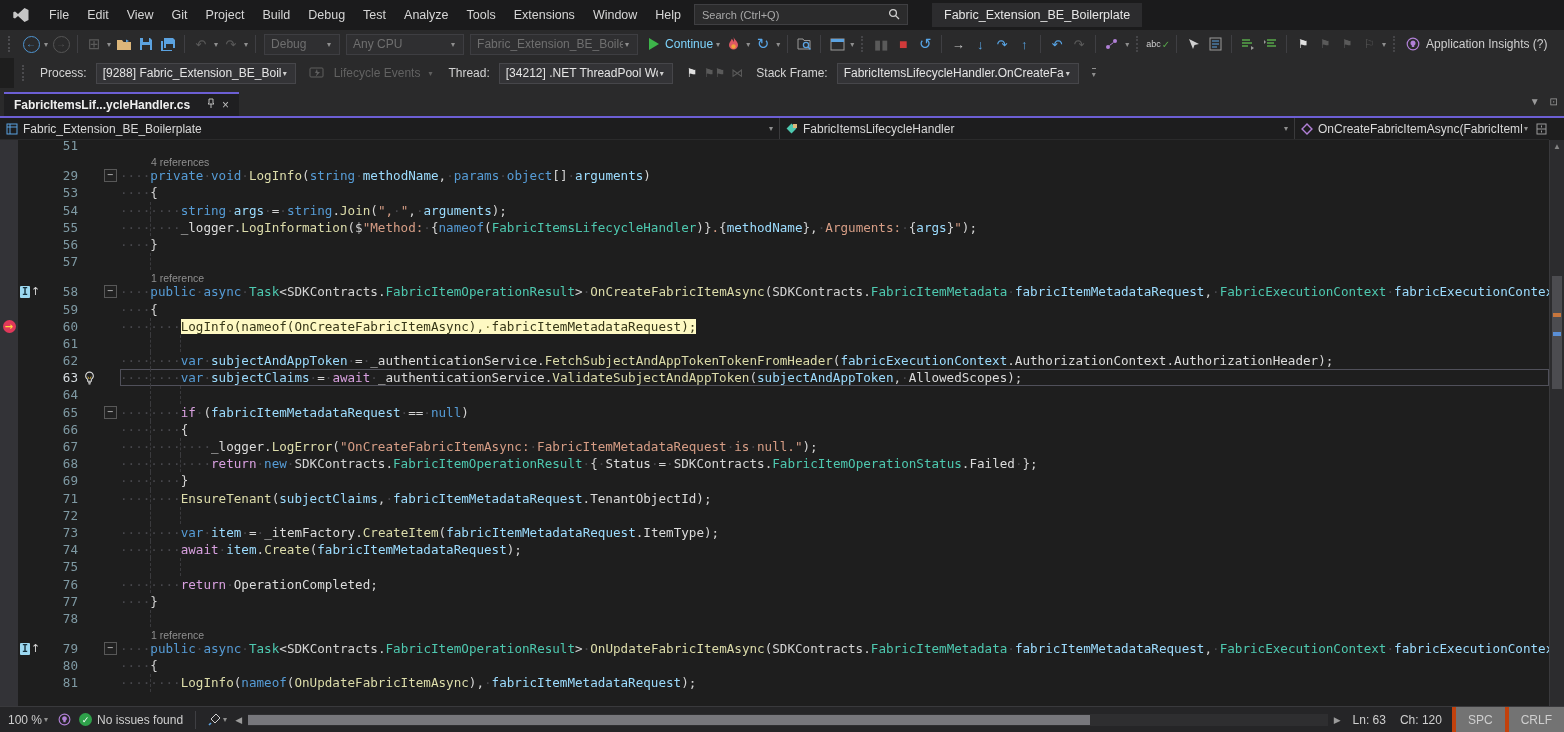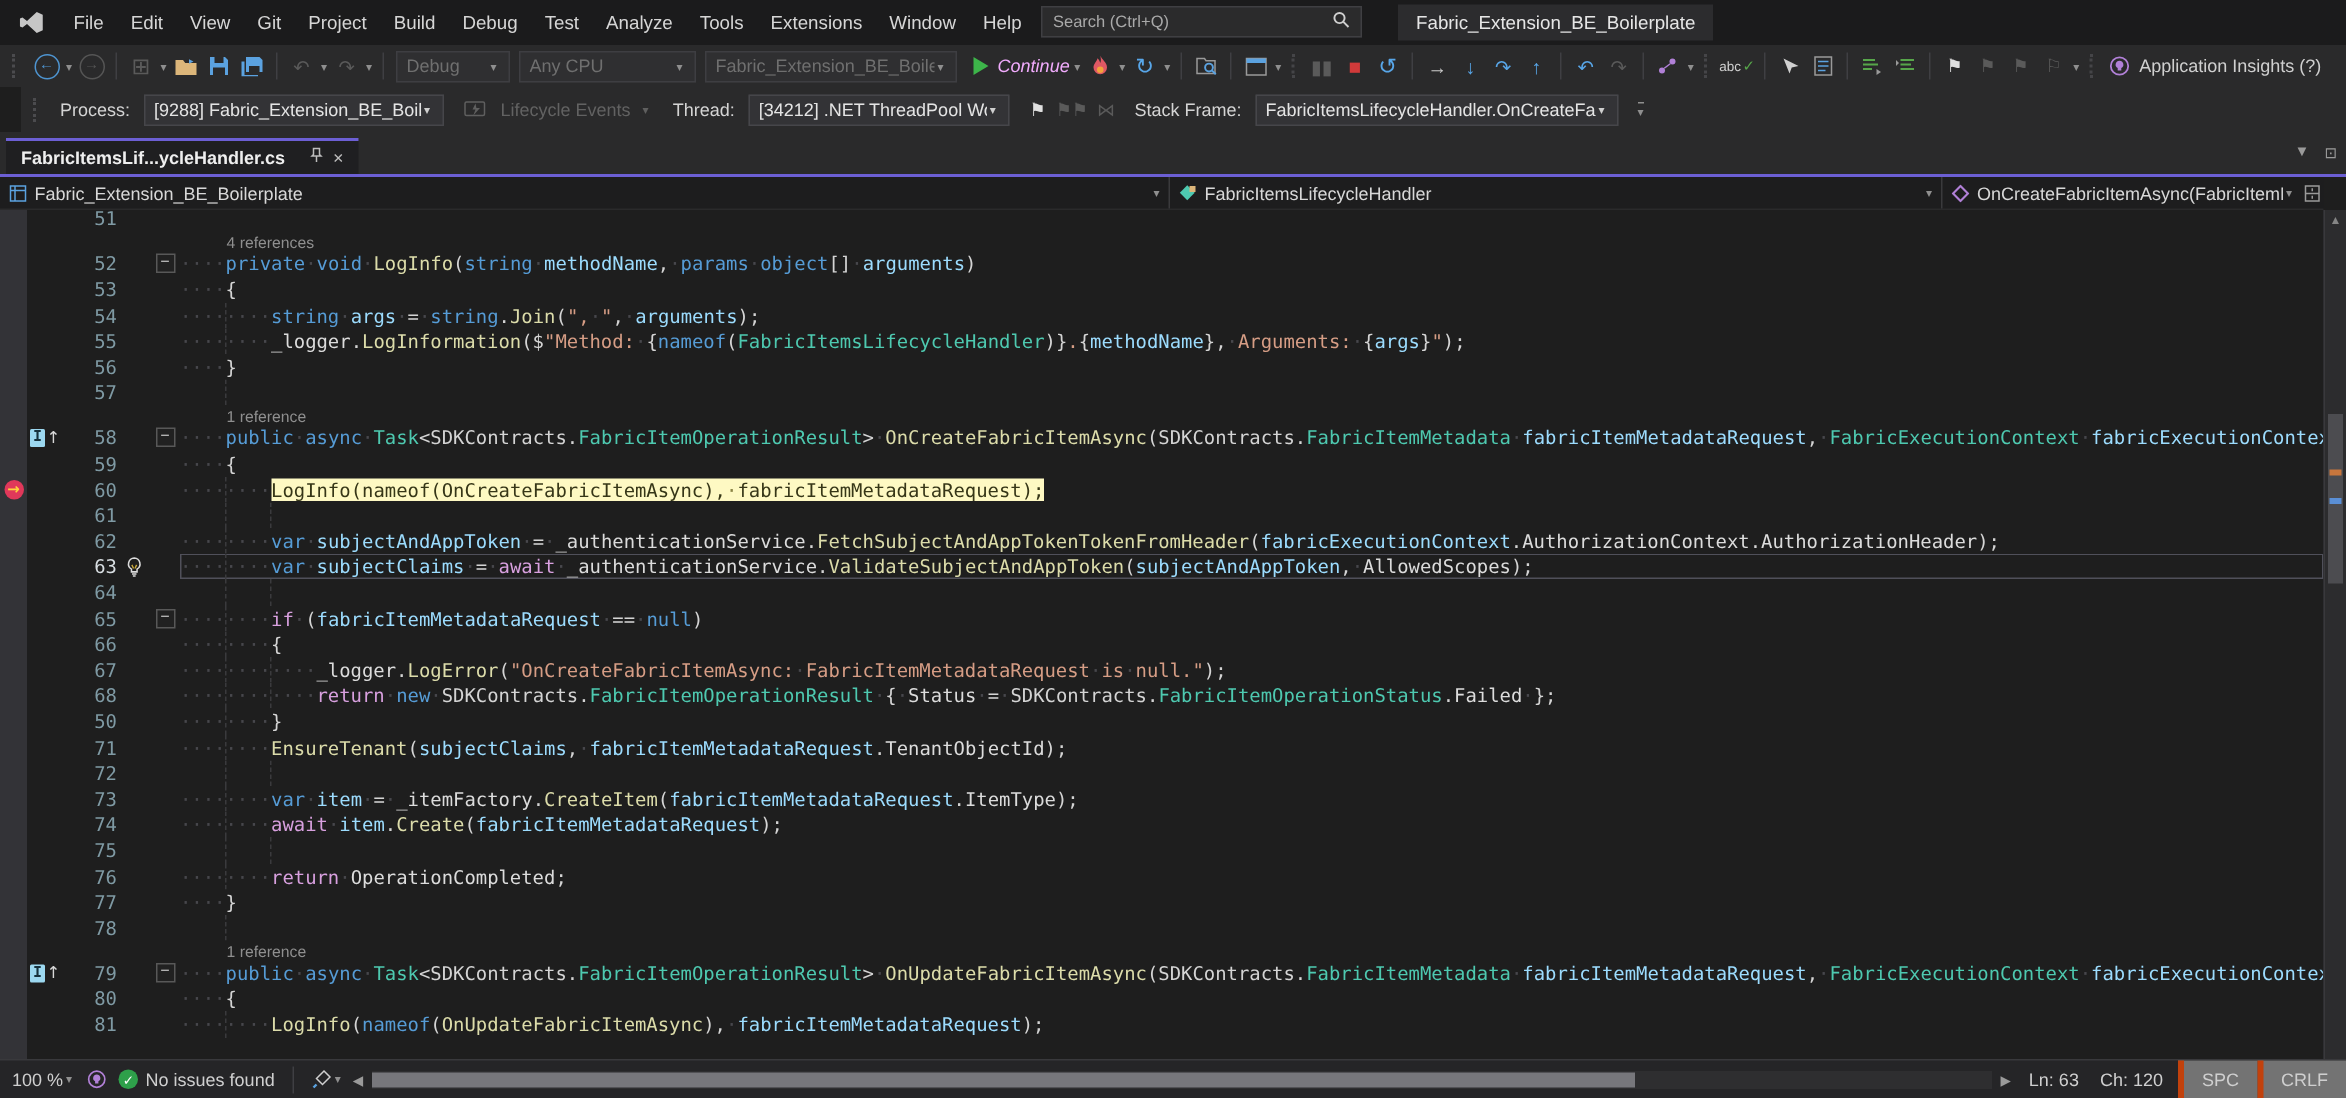--- a/index.html
+++ b/index.html
@@ -197,21 +197,21 @@
     <span class="ddl" style="width:118px;">
       <span class="tx">Any CPU</span>
         <span class="caret">▾</span>
       </span>
     <span class="ddl" style="width:168px;">
       <span class="tx">Fabric_Extension_BE_Boilerplate</span>
         <span class="caret">▾</span>
       </span>
     <span class="tbtn" style="margin-left:8px;">
       <span class="playtri"></span>
-      <span style="color:#f0abfc;font-style:italic;">Continue</span>
+      <span style="color:#7dd3fc;">Continue</span>
     </span>
     <span class="caret">▾</span>
     <span class="tbtn">
       <svg width="13" height="15" viewBox="0 0 13 15">
           <path d="M6.5 0C7.6 3 11 4.4 11 8a4.5 4.5 0 0 1-9 0C2 5.4 4.1 4.3 4.7 1.8 5.8 2.8 6.3 4 6.5 5 7.2 3.6 6.9 1.7 6.5 0z" fill="#df5864"></path>
           <circle cx="6.5" cy="9.5" r="2.2" fill="#f2a23c"></circle>
         </svg>
     </span>
     <span class="caret">▾</span>
     <span class="tbtn">
@@ -435,21 +435,21 @@
           <div class="c-gut"></div>
           <div class="c-marg"></div>
           <div class="c-num"></div>
           <div class="c-bulb"></div>
           <div class="c-fold"></div>
           <div class="c-code"><span class="lens">4 references</span></div>
         </div>
         <div class="crow">
           <div class="c-gut"></div>
           <div class="c-marg"></div>
-          <div class="c-num">52</div>
+          <div class="c-num">29</div>
           <div class="c-bulb"></div>
           <div class="c-fold">
             <span class="fbox">−</span>
           </div>
           <div class="c-code"><span class="ws">····</span><span class="tok kw">private</span><span class="ws">·</span><span class="tok kw">void</span><span class="ws">·</span><span class="tok m">LogInfo</span><span class="tok pn">(</span><span class="tok kw">string</span><span class="ws">·</span><span class="tok v">methodName</span><span class="tok pn">,</span><span class="ws">·</span><span class="tok kw">params</span><span class="ws">·</span><span class="tok kw">object</span><span class="tok pn">[]</span><span class="ws">·</span><span class="tok v">arguments</span><span class="tok pn">)</span></div>
         </div>
         <div class="crow">
           <div class="c-gut"></div>
           <div class="c-marg"></div>
           <div class="c-num">53</div>
@@ -598,21 +598,21 @@
           <div class="c-gut"></div>
           <div class="c-marg"></div>
           <div class="c-num">68</div>
           <div class="c-bulb"></div>
           <div class="c-fold"></div>
           <div class="c-code"><i class="guide" style="left: 30.24px;"></i><i class="guide" style="left: 60.48px;"></i><span class="ws">············</span><span class="tok ct">return</span><span class="ws">·</span><span class="tok kw">new</span><span class="ws">·</span><span class="tok ns">SDKContracts</span><span class="tok pn">.</span><span class="tok ty">FabricItemOperationResult</span><span class="ws">·</span><span class="tok pn">{</span><span class="ws">·</span><span class="tok pr">Status</span><span class="ws">·</span><span class="tok op">=</span><span class="ws">·</span><span class="tok ns">SDKContracts</span><span class="tok pn">.</span><span class="tok ty">FabricItemOperationStatus</span><span class="tok pn">.</span><span class="tok pr">Failed</span><span class="ws">·</span><span class="tok pn">};</span></div>
         </div>
         <div class="crow">
           <div class="c-gut"></div>
           <div class="c-marg"></div>
-          <div class="c-num">50</div>
+          <div class="c-num">69</div>
           <div class="c-bulb"></div>
           <div class="c-fold"></div>
           <div class="c-code"><i class="guide" style="left: 30.24px;"></i><span class="ws">········</span><span class="tok pn">}</span></div>
         </div>
         <div class="crow">
           <div class="c-gut"></div>
           <div class="c-marg"></div>
           <div class="c-num">71</div>
           <div class="c-bulb"></div>
           <div class="c-fold"></div>

